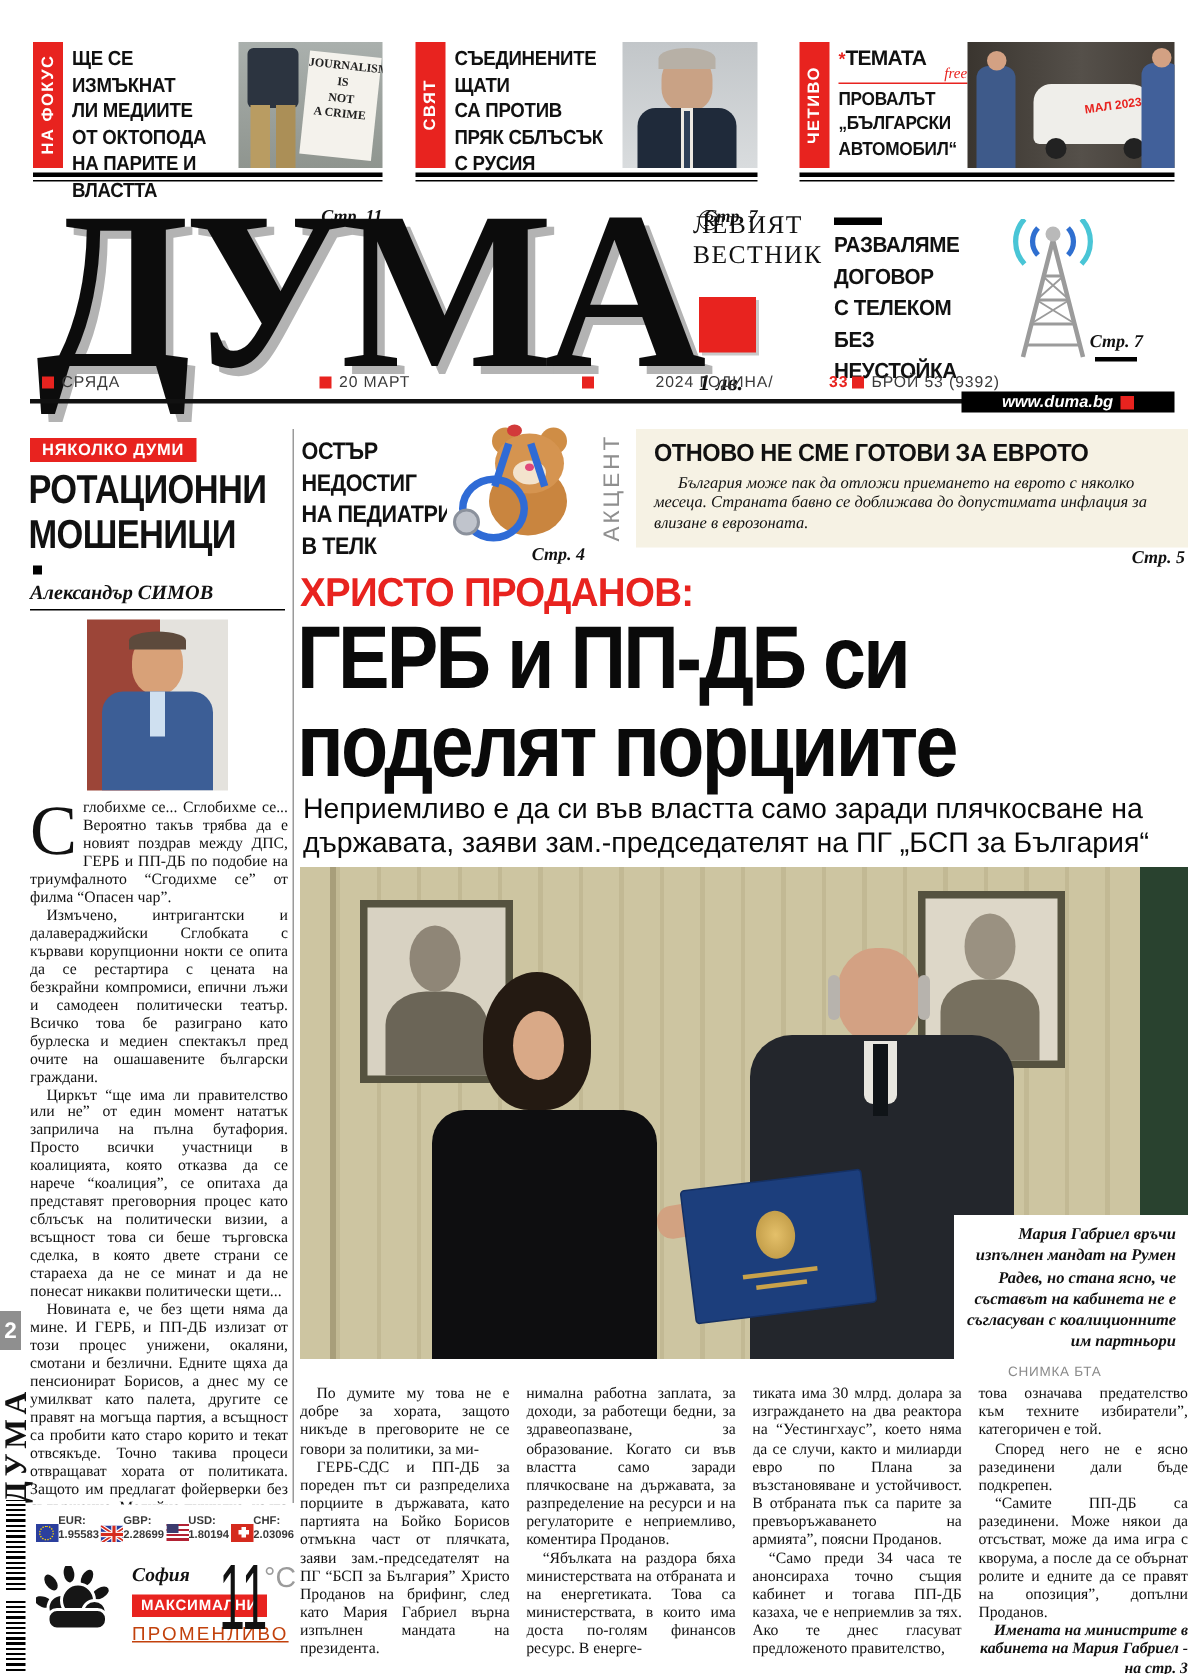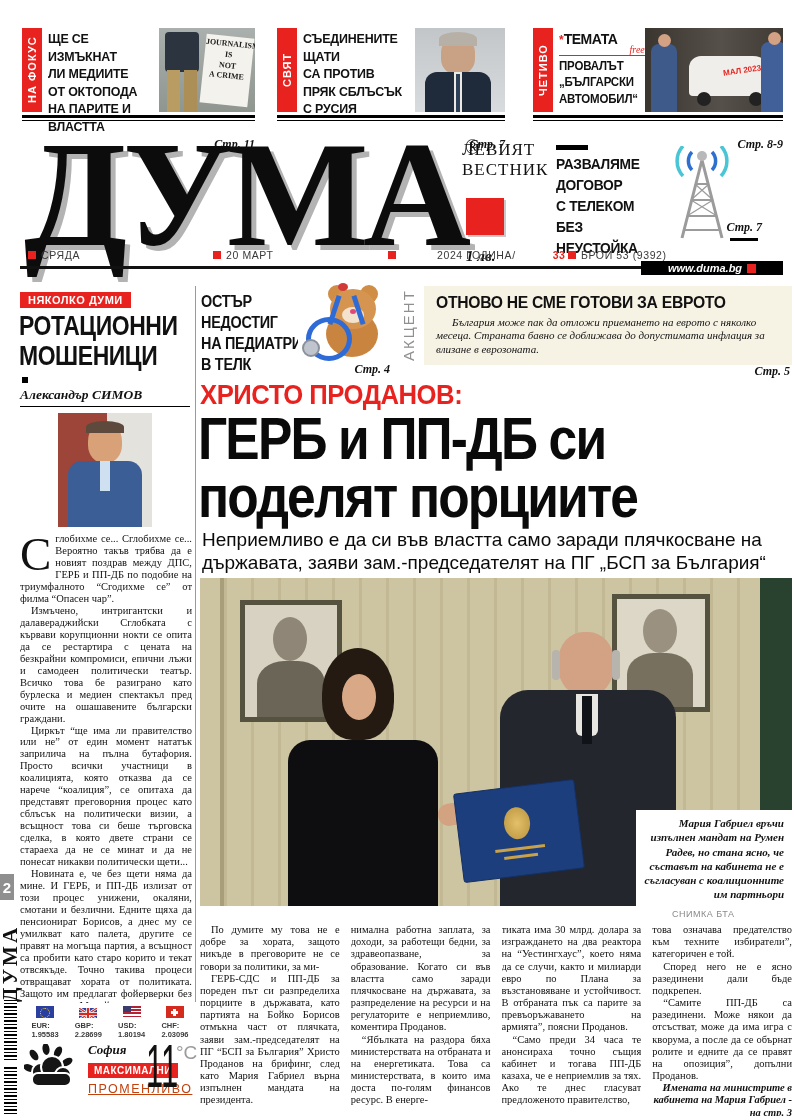--- a/index.html
+++ b/index.html
@@ -61,21 +61,21 @@
   .subhead{font-size:19px;line-height:1.2;color:#0a0a0a;}
   .bodycols{display:flex;gap:11px;font-family:"Liberation Serif",serif;font-size:10.5px;
             line-height:1.16;text-align:justify;overflow:hidden;}
   .bodycols .col{flex:1;overflow:hidden;}
   .bodycols p{margin:0;}
   .endnote{font-weight:bold;font-style:italic;text-align:right;margin-top:3px;}
   .credit{font-size:9px;color:#8a8a8a;letter-spacing:0.5px;}
   .capbox{background:#fff;padding:6px 8px;font-family:"Liberation Serif",serif;
           font-weight:bold;font-style:italic;font-size:11px;line-height:1.3;text-align:right;}
   
-  .fx-item{width:42px;display:flex;flex-direction:column;align-items:center;}
+  .fx-item{width:42px;display:flex;flex-direction:row;align-items:flex-end;}
   .fx-label{font-size:7.5px;font-weight:bold;color:#3a3a3a;line-height:1.25;margin-top:3px;}
   .flag{width:18px;height:12px;position:relative;overflow:hidden;}
   .badge{background:#e8231f;color:#fff;font-weight:bold;font-size:10px;padding:2px 6px;
          letter-spacing:0.5px;display:inline-block;}
   .cond-gray{color:#c2410c;font-size:12.5px;letter-spacing:1.5px;text-decoration:underline;}
   .temp{font-size:62px;line-height:0.9;transform:scaleX(0.5);transform-origin:left top;font-weight:normal;}
   .vert-duma{writing-mode:vertical-rl;transform:rotate(180deg);font-family:"Liberation Serif",serif;
              font-weight:bold;font-size:21px;letter-spacing:3px;}
   .barcode{background:repeating-linear-gradient(0deg,#000 0 1.5px,#fff 1.5px 3.5px);}
   .pnum{background:#8f8f8f;color:#fff;font-weight:bold;font-size:15px;display:flex;
@@ -148,21 +148,20 @@
         <div class="abs" style="left:52px;top:64px;width:14px;height:14px;background:#222;border-radius:50%;"></div>
         <div class="abs" style="left:104px;top:64px;width:14px;height:14px;background:#222;border-radius:50%;"></div>
         <div class="abs red" style="left:78px;top:38px;font-size:8px;font-weight:bold;transform:rotate(-8deg);">МАЛ 2023</div>
         <div class="abs" style="left:6px;top:16px;width:26px;height:68px;background:#3e5a8a;border-radius:8px 8px 0 0;"></div>
         <div class="abs" style="left:13px;top:6px;width:13px;height:13px;background:#d3a183;border-radius:50%;"></div>
         <div class="abs" style="left:116px;top:14px;width:26px;height:70px;background:#41609a;border-radius:8px 8px 0 0;"></div>
         <div class="abs" style="left:123px;top:4px;width:13px;height:13px;background:#d3a183;border-radius:50%;"></div>
       </div>
     </div>
     <div class="t-rule"></div>
-    <div class="t-page">Стр. 8-9</div>
   </div>
 
   <div class="abs" style="left:24px;top:136px;">
     <span class="duma-title">ДУМА</span><span class="duma-reg">®</span>
   </div>
   <div class="abs tagline" style="left:462px;top:140px;">
     <div>ЛЕВИЯТ</div>
     <div>ВЕСТНИК</div>
   </div>
   <div class="abs redsq" style="left:466px;top:198px;width:38px;height:37px;"></div>

